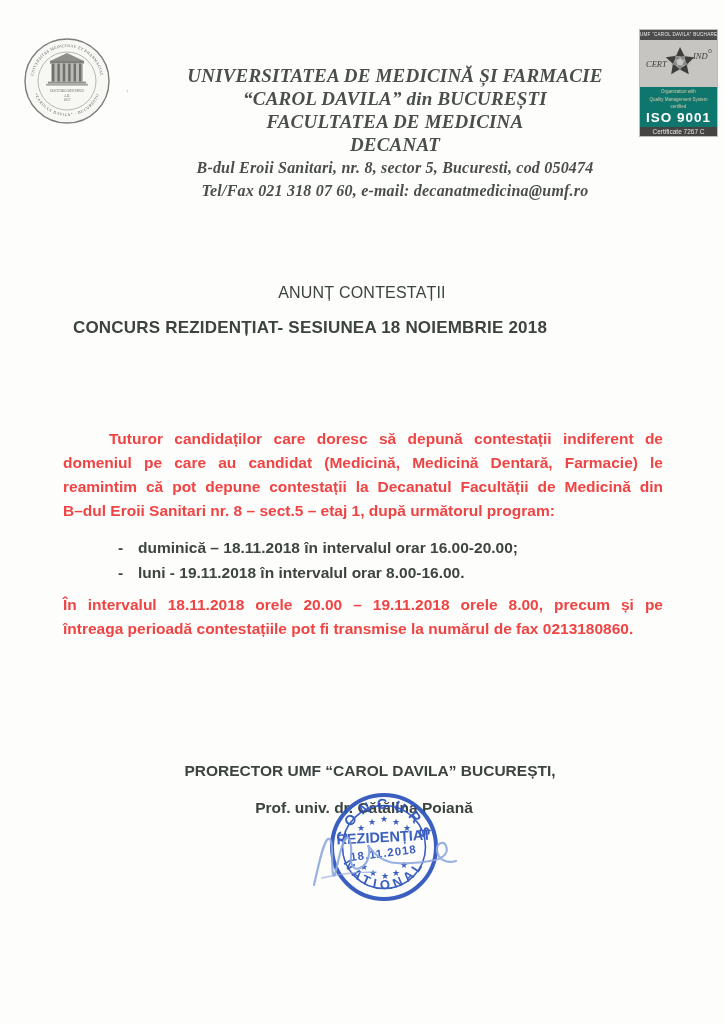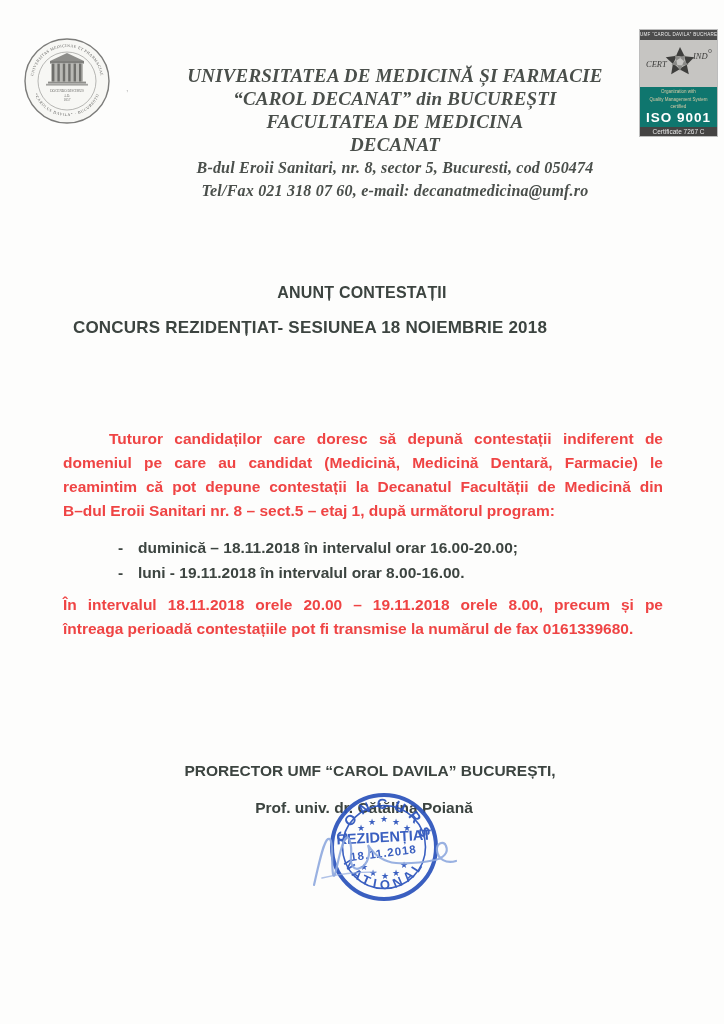--- a/index.html
+++ b/index.html
@@ -18,21 +18,21 @@
         text-align:center;white-space:nowrap;overflow:hidden;letter-spacing:.3px;}
   .iso-mid{position:relative;height:47px;background:#c6c5c2;}
   .iso-bottom{height:49px;background:#0f766e;text-align:center;overflow:hidden;}
   .iso-org{color:#d8cba6;font-size:4.5px;line-height:5.5px;padding-top:2px;white-space:nowrap;}
   .iso-9001{color:#fff;font-size:13.5px;font-weight:bold;line-height:15px;letter-spacing:1px;}
   .iso-cert{background:#454443;color:#e8e8e8;font-size:6.5px;line-height:10px;margin-top:2px;}
   .artifact{position:absolute;left:126px;top:86px;width:5px;height:4px;color:#b9b9b9;
         font-size:9px;line-height:4px;}
   
   .doc-title-1{position:absolute;left:0;top:284px;width:724px;text-align:center;
-        font-size:16px;font-weight:bold;color:#3c4440;letter-spacing:.2px;}
+        font-size:16px;font-weight:normal;color:#3c4440;letter-spacing:.2px;}
   .doc-title-2{position:absolute;left:0;top:318px;width:620px;text-align:center;
         font-size:17px;font-weight:bold;color:#3c4440;letter-spacing:.2px;}
   
   .body-block{position:absolute;left:63px;width:600px;color:#ef4444;font-weight:bold;
         font-size:15.5px;}
   .para1{top:427px;}
   .para2{top:593px;}
   .jline{line-height:24px;text-align:justify;text-align-last:justify;white-space:normal;}
   .lline{line-height:24px;text-align:left;}
   .indent{text-indent:46px;}
@@ -84,21 +84,21 @@
       <text x="46" y="57" text-anchor="middle" font-size="3.4" fill="#6b6b69" font-family="Liberation Serif,serif">DOCENDO DISCIMUS</text>
       <text x="46" y="61.5" text-anchor="middle" font-size="3.2" fill="#6b6b69" font-family="Liberation Serif,serif">A.D.</text>
       <text x="46" y="66" text-anchor="middle" font-size="3.4" fill="#6b6b69" font-family="Liberation Serif,serif">1857</text>
     </svg>
   </div>
 
   <div class="artifact">,</div>
 
   <div class="header-text">
     <div class="hline">UNIVERSITATEA DE MEDICINĂ ȘI FARMACIE</div>
-    <div class="hline">“CAROL DECANAT” din BUCUREȘTI</div>
+    <div class="hline">“CAROL DAVILA” din BUCUREȘTI</div>
     <div class="hline">FACULTATEA DE MEDICINA</div>
     <div class="hline">DECANAT</div>
     <div class="hline small">B-dul Eroii Sanitari, nr. 8, sector 5, Bucuresti, cod 050474</div>
     <div class="hline small">Tel/Fax 021 318 07 60,  e-mail: decanatmedicina@umf.ro</div>
   </div>
 
   <div class="iso-badge">
     <div class="iso-top">UMF “CAROL DAVILA” BUCHAREST</div>
     <div class="iso-mid">
       <svg class="svg-abs" viewBox="0 0 77 47">
@@ -148,21 +148,21 @@
       <span>duminică – 18.11.2018 în intervalul orar 16.00-20.00;</span>
     </div>
     <div class="list-item">
       <span class="bullet">-</span>
       <span>luni - 19.11.2018 în intervalul orar 8.00-16.00.</span>
     </div>
   </div>
 
   <div class="body-block para2">
     <div class="jline">În intervalul 18.11.2018 orele 20.00 – 19.11.2018 orele 8.00, precum și pe</div>
-    <div class="lline">întreaga perioadă contestațiile pot fi transmise la numărul de fax 0161339680.</div>
+    <div class="lline">întreaga perioadă contestațiile pot fi transmise la numărul de fax 0213180860.</div>
   </div>
 
   <div class="sig-1">PRORECTOR UMF “CAROL DAVILA” BUCUREȘTI,</div>
   <div class="sig-2">Prof. univ. dr. Cătălina Poiană</div>
 
   <div class="stamp">
     <svg class="svg-abs" viewBox="0 0 175 135">
       <g opacity="0.92">
         <circle cx="86" cy="65" r="52" fill="none" stroke="#2a52bb" stroke-width="4"></circle>
         <circle cx="86" cy="65" r="41.5" fill="none" stroke="#2a52bb" stroke-width="1.6"></circle>

